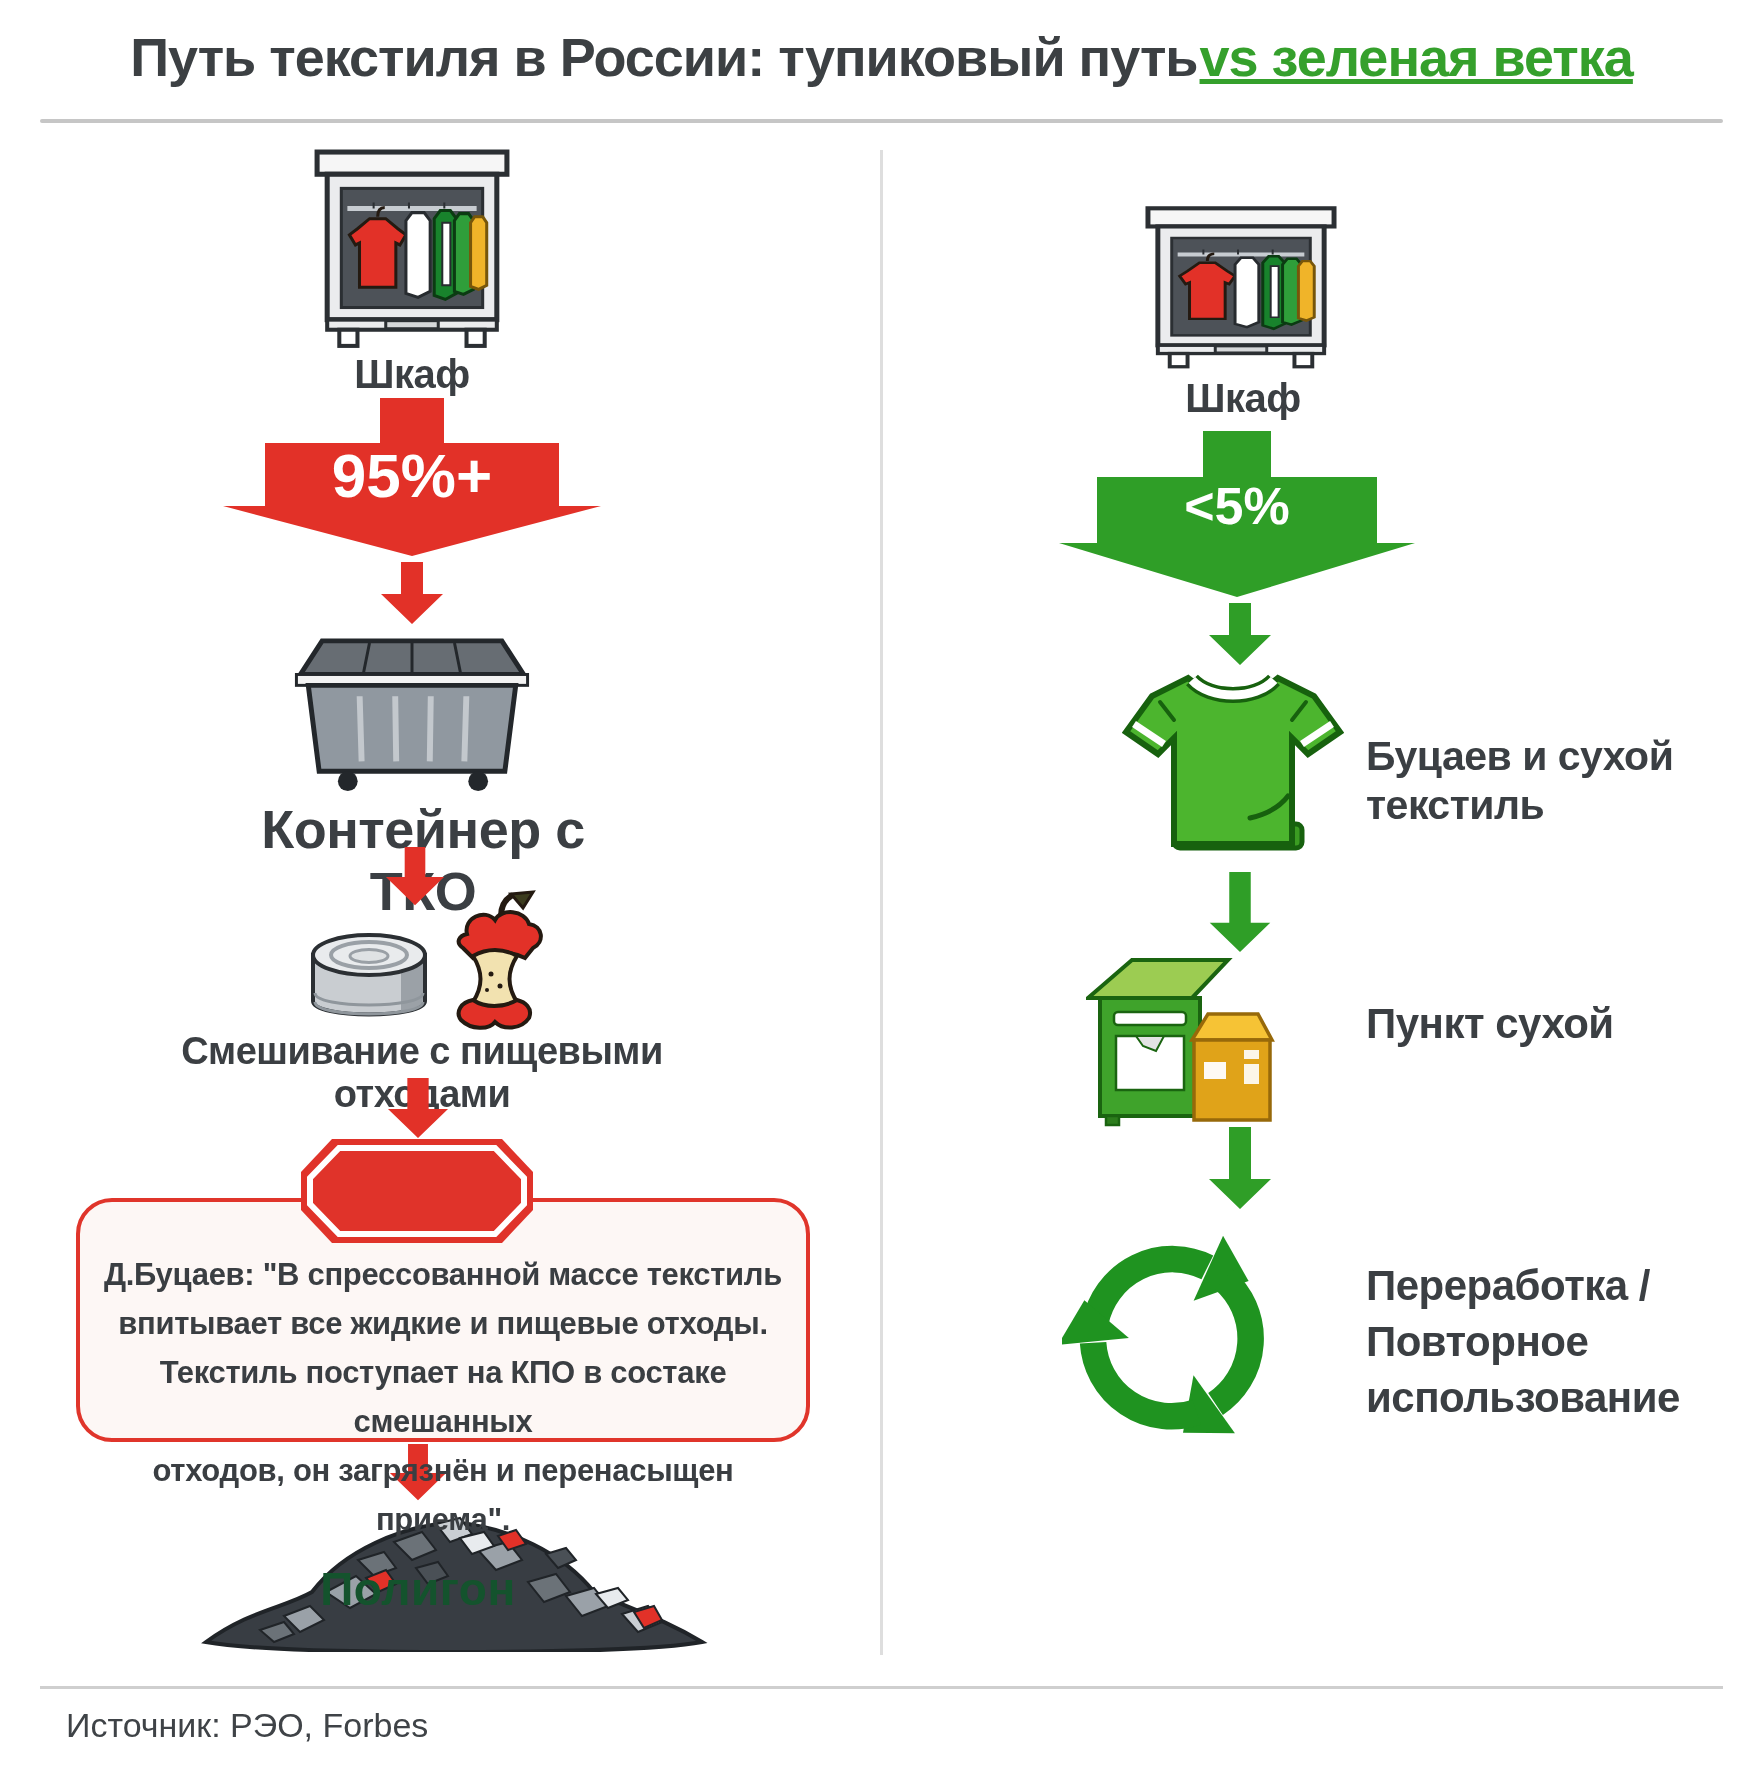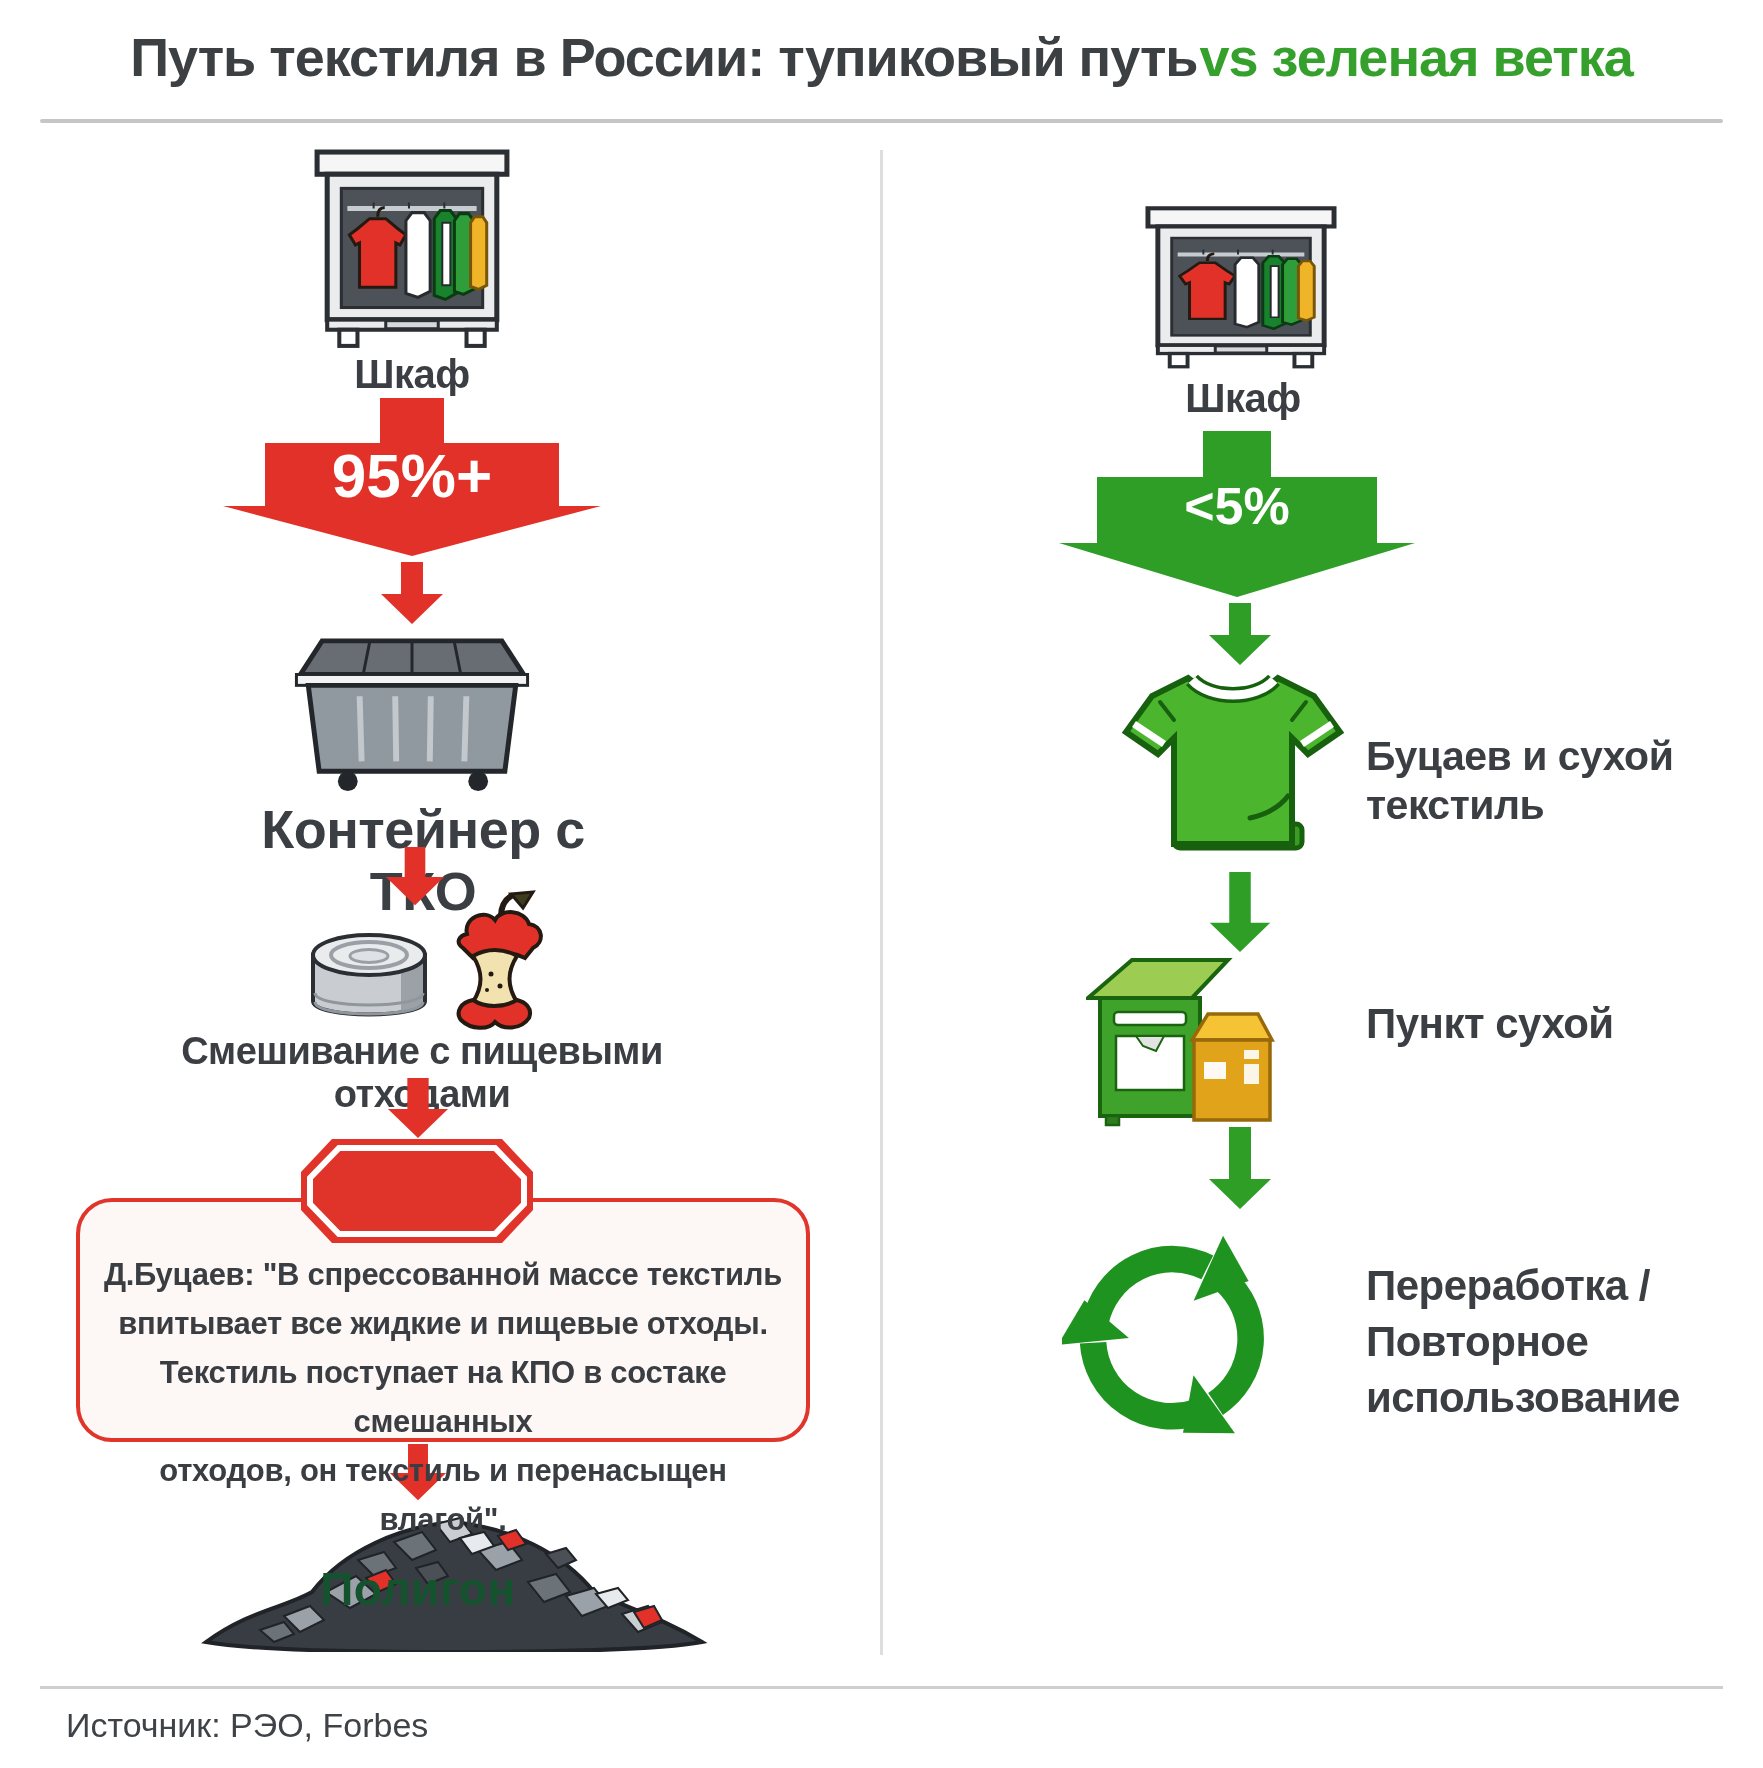--- a/index.html
+++ b/index.html
@@ -6,21 +6,21 @@
   #canvas{
     position:relative;width:1763px;height:1768px;background:#ffffff;overflow:hidden;
     font-family:"Liberation Sans","DejaVu Sans",sans-serif;color:#3b3f43;
   }
   .abs{position:absolute;}
   
   .title{
     top:26px;left:0;width:1763px;text-align:center;
     font-size:54px;line-height:62px;font-weight:700;letter-spacing:-1px;color:#3c4043;
   }
-  .title .hl{color:#35a02c;margin-left:2px;}
+  .title .hl{color:#35a02c;margin-left:2px;text-decoration:underline;}
   .rule-h{height:4px;background:#c6c6c6;border-radius:2px;}
   .divider-v{left:880px;top:150px;width:3px;height:1505px;background:#dedede;}
   
   .lbl{font-weight:700;color:#3b3f43;text-align:center;letter-spacing:-0.5px;}
   .lbl-left{text-align:left;}
   
   .bigarrow{display:block;}
   .bigarrow-text{
     position:absolute;left:0;width:100%;text-align:center;color:#ffffff;font-weight:700;
   }
@@ -128,21 +128,21 @@
 
     <svg class="abs" style="left:383px;top:1078px;" width="70" height="62" viewBox="0 0 70 64">
       <polygon points="24,0 46,0 46,32 66,32 35,62 4,32 24,32" fill="#e23128"></polygon>
     </svg>
 
     <div class="abs quote-box">
       <div class="quote-text">
         <div>Д.Буцаев: "В спрессованной массе текстиль</div>
         <div>впитывает все жидкие и пищевые отходы.</div>
         <div>Текстиль поступает на КПО в состаке смешанных</div>
-        <div>отходов, он текстиль и перенасыщен влагой".</div>
+        <div>отходов, он загрязнён и перенасыщен приема".</div>
       </div>
     </div>
     <div class="abs stop">
       <svg width="242" height="114" viewBox="0 0 242 114">
         <polygon points="36,5 206,5 237,38 237,76 206,109 36,109 5,76 5,38" fill="#e0332a"></polygon>
         <polygon points="43,14 199,14 228,44 228,70 199,100 43,100 14,70 14,44" fill="none" stroke="#ffffff" stroke-width="6"></polygon>
       </svg>
     </div>
 
     <svg class="abs" style="left:383px;top:1444px;" width="70" height="58" viewBox="0 0 70 64">

